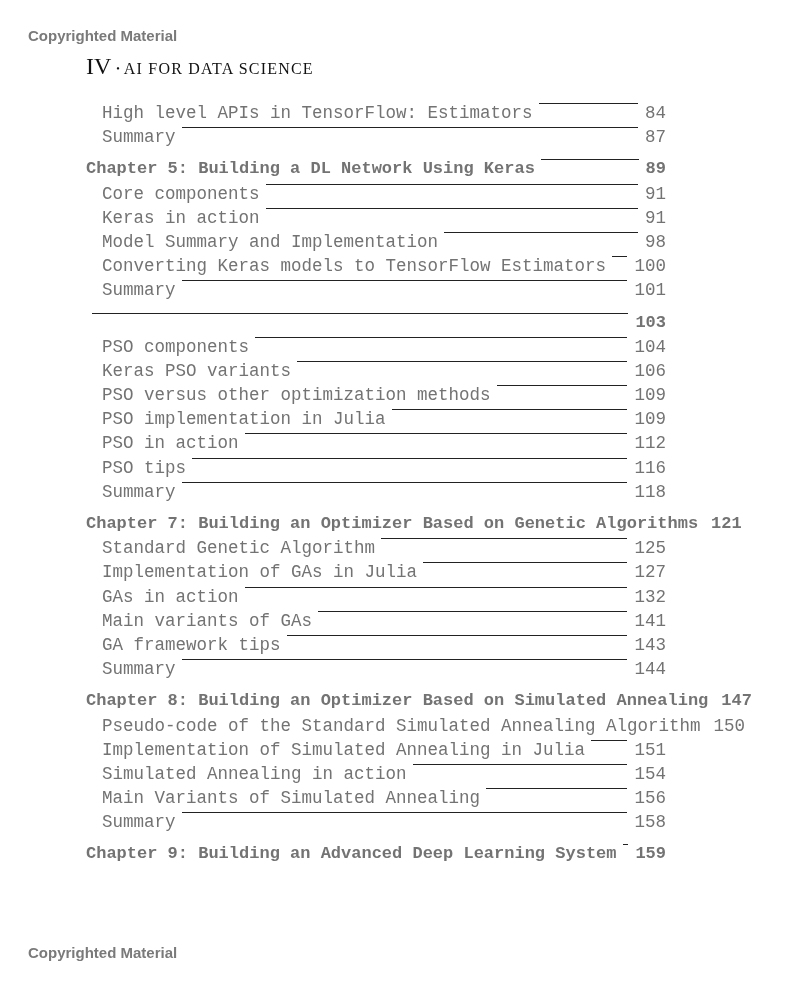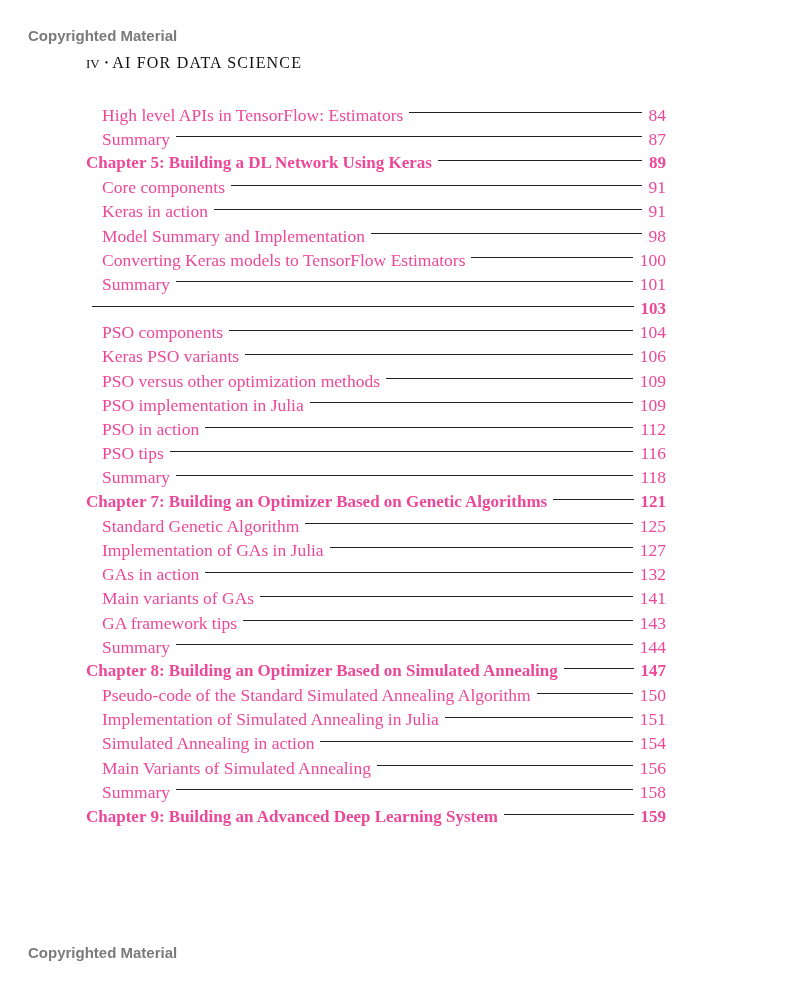--- a/index.html
+++ b/index.html
@@ -9,32 +9,32 @@
       font-family: "Liberation Sans", sans-serif; font-weight: bold;
       font-size: 15px; color: #7a7a7a; margin-left: 28px;
     }
     .copyright.top { top: 27px; }
     .copyright.bottom { top: 944px; }
     .running-head {
       position: absolute; left: 86px; top: 53px;
       font-family: "Liberation Serif", serif; color: #111;
       font-size: 17px; white-space: nowrap;
     }
-    .running-head .roman { font-size: 13px; }
+    .running-head .roman { font-size: 24px; }
     .running-head .bullet { font-size: 10px; margin: 0 4px 0 5px; position: relative; top: -2px; }
     .running-head .book { font-size: 16px; letter-spacing: 1.2px; }
     .toc { position: absolute; left: 86px; top: 103px; width: 580px; }
     .row {
-      display: flex; align-items: center; height: 24.2px;
-      font-family: Liberation Serif, serif; font-size: 17.5px; color: #ec4899;
+      display: flex; align-items: flex-start; height: 24.2px;
+      font-family: Liberation Mono, monospace; font-size: 17.5px; color: #737373;
       white-space: nowrap;
     }
     .row.sub { padding-left: 16px; }
     .row.chapter { font-weight: bold; font-size: 17px; }
-    .row.chapter.gap { }
+    .row.chapter.gap { margin-top: 8px; }
     .row .title { flex: 0 0 auto; }
     .row .leader { flex: 1 1 auto; border-bottom: 1px solid #222; margin: 0 7px 5px 6px; }
     .row .page { flex: 0 0 auto; text-align: right; }
   </style>
 </head>
 <body>
 
 <div class="copyright top">Copyrighted Material</div>
 
 <div class="running-head">

